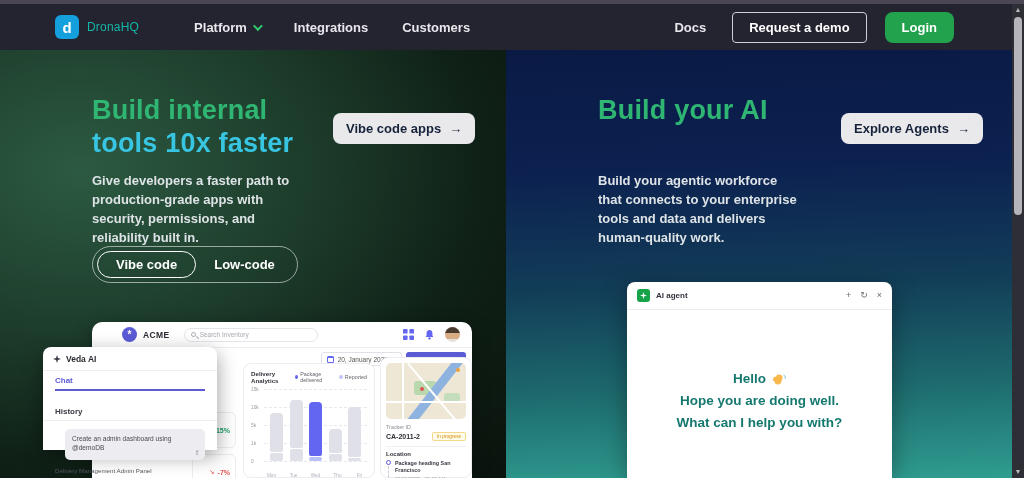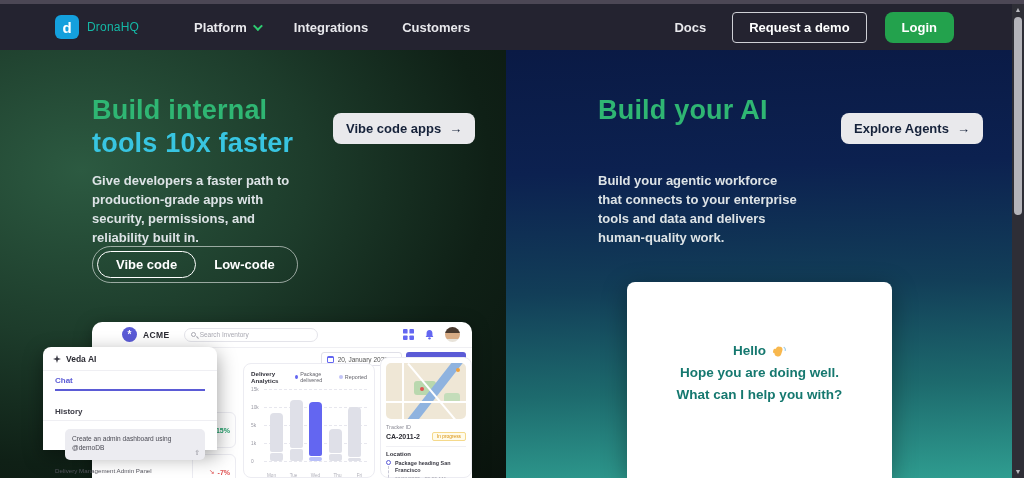--- a/index.html
+++ b/index.html
@@ -357,20 +357,31 @@
     <h1 class="headline">
       <span class="hl-green">Build your AI</span>
     </h1>
     <button class="cta cta-right">
       <span>Explore Agents</span>
       <span class="arrow">→</span>
     </button>
     <p class="hero-desc">Build your agentic workforce that connects to your enterprise tools and data and delivers human-quality work.</p>
 
     <div class="agent-win">
+      <div class="agent-head">
+        <span class="agent-ic">
+            <span class="sp"></span>
+          </span>
+        <span class="agent-title">AI agent</span>
+        <span class="agent-ctrls">
+          <span>+</span>
+          <span>↻</span>
+          <span>×</span>
+        </span>
+      </div>
       <div class="agent-body">
         <span class="hello-row">
           <span>Hello</span>
           <svg width="16" height="16" viewBox="0 0 24 24">
             <g transform="rotate(18 12 12)">
               <rect x="8" y="5" width="10" height="15" rx="4.5" fill="#f8b84e"></rect>
               <rect x="5" y="10" width="5" height="7" rx="2.5" fill="#f8b84e"></rect>
               <path d="M19 4 q3 1 3 4" stroke="#8fc6e8" stroke-width="1.6" fill="none" stroke-linecap="round"></path>
             </g>
           </svg>

